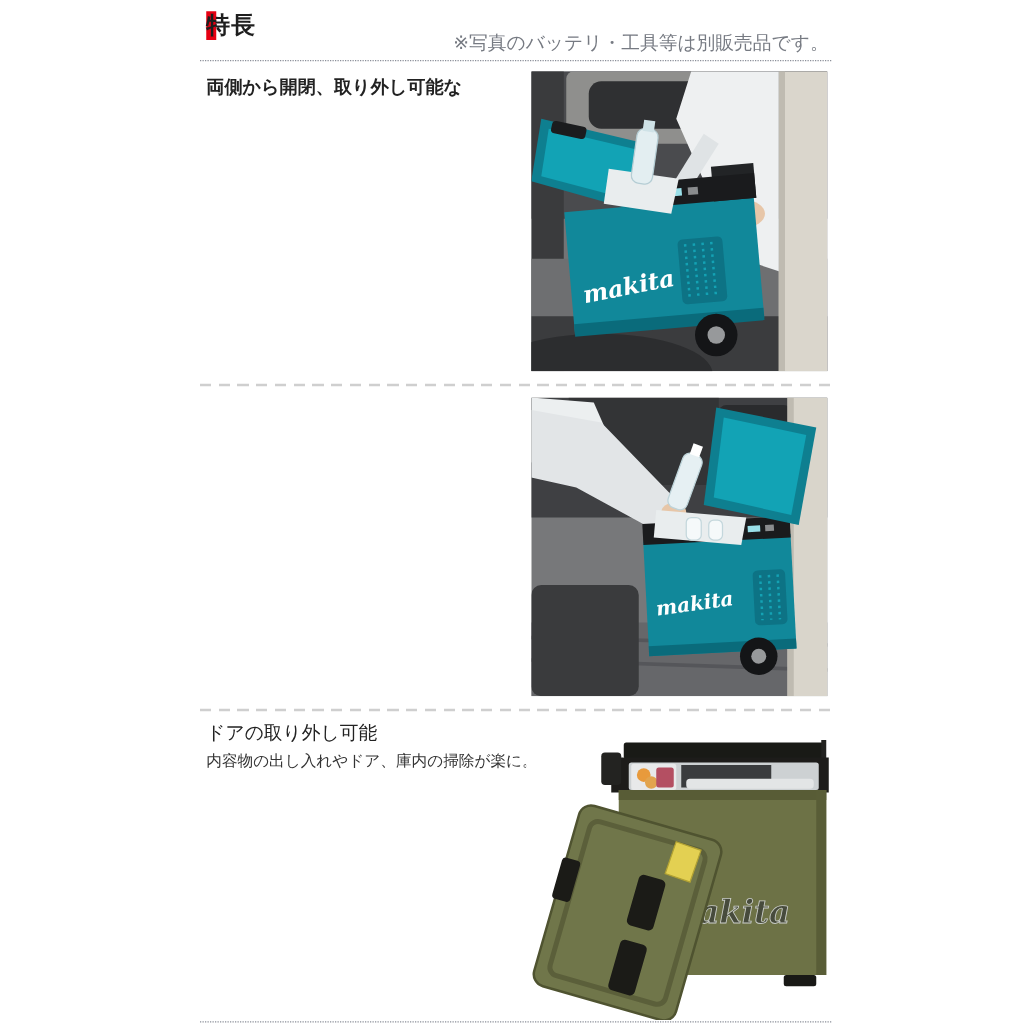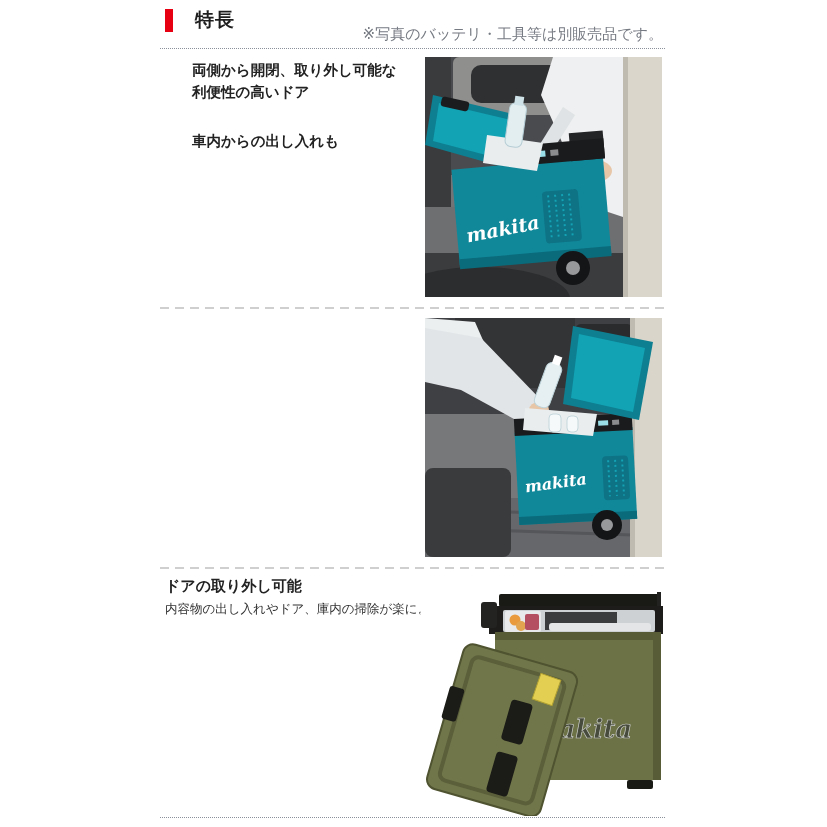--- a/index.html
+++ b/index.html
@@ -5,32 +5,32 @@
   html,body{margin:0;padding:0;background:#ffffff;}
   body{
     width:827px;height:827px;position:relative;overflow:hidden;
     font-family:"Liberation Sans","DejaVu Sans",sans-serif;
     -webkit-font-smoothing:antialiased;
   }
   .page{position:absolute;inset:0;background:#fff;}
 
   
   .accent-bar{position:absolute;left:165px;top:9px;width:8px;height:23px;background:#e60012;}
-  .feature-title{position:absolute;left:195px;top:7px;font-size:19px;font-weight:bold;color:#1e1e1e;letter-spacing:1px;}
+  .feature-title{position:absolute;left:165px;top:7px;font-size:19px;font-weight:bold;color:#1e1e1e;letter-spacing:1px;}
   .photo-note{position:absolute;right:164px;top:25px;font-size:15px;color:#767a82;}
 
   
   .divider-dotted{position:absolute;left:160px;width:505px;height:0;border-top:1px dotted #8b8f99;}
   .divider-dashed{position:absolute;left:160px;width:505px;height:2px;
     background:repeating-linear-gradient(90deg,#cfcfcf 0 9px,transparent 9px 15px);}
 
   
   .sec-text{position:absolute;left:165px;color:#222;}
-  .h-bold{font-size:14.5px;font-weight:bold;line-height:22px;color:#222;margin-left:27px;}
-  .h-bold-lg{font-size:15px;font-weight:bold;color:#222;}
+  .h-bold{font-size:14.5px;font-weight:bold;line-height:22px;color:#222;}
+  .h-bold-lg{font-size:15px;font-weight:normal;color:#222;}
   .desc{font-size:12.5px;color:#333;}
 
   
   .photo{position:absolute;overflow:hidden;background:#e8e8e8;}
   .photo svg{display:block;width:100%;height:100%;}
   #photo1{left:425px;top:57px;width:237px;height:240px;}
   #photo2{left:425px;top:318px;width:237px;height:239px;}
   #photo3{left:421px;top:592px;width:246px;height:224px;background:#fff;}
   .logo-script{font-style:italic;font-weight:bold;font-family:"DejaVu Serif","Liberation Serif",serif;}
 </style>
@@ -39,23 +39,21 @@
 
 <div class="page">
 
   <div class="accent-bar"></div>
   <div class="feature-title">特長</div>
   <div class="photo-note">※写真のバッテリ・工具等は別販売品です。</div>
   <div class="divider-dotted" style="top:48px"></div>
 
   <div class="sec-text" style="top:59px">
     <div class="h-bold">両側から開閉、取り外し可能な</div>
-    <div class="h-bold">利便性の高いドア</div>
-  </div>
-  <div class="sec-text h-bold" style="top:130px">車内からの出し入れも</div>
+  </div>
 
   <div class="photo" id="photo1">
     <svg viewBox="0 0 237 240">
       <rect width="237" height="240" fill="#737476"></rect>
       <rect width="237" height="118" fill="#4a4b4e"></rect>
       <rect x="0" y="0" width="26" height="240" fill="#3a3b3d"></rect>
       <rect x="28" y="0" width="130" height="58" rx="6" fill="#8f8f8d"></rect>
       <rect x="46" y="8" width="96" height="38" rx="10" fill="#2f3032"></rect>
       <rect y="150" width="237" height="90" fill="#6e6f71"></rect>
       <rect y="196" width="237" height="44" fill="#3b3c3e"></rect>

